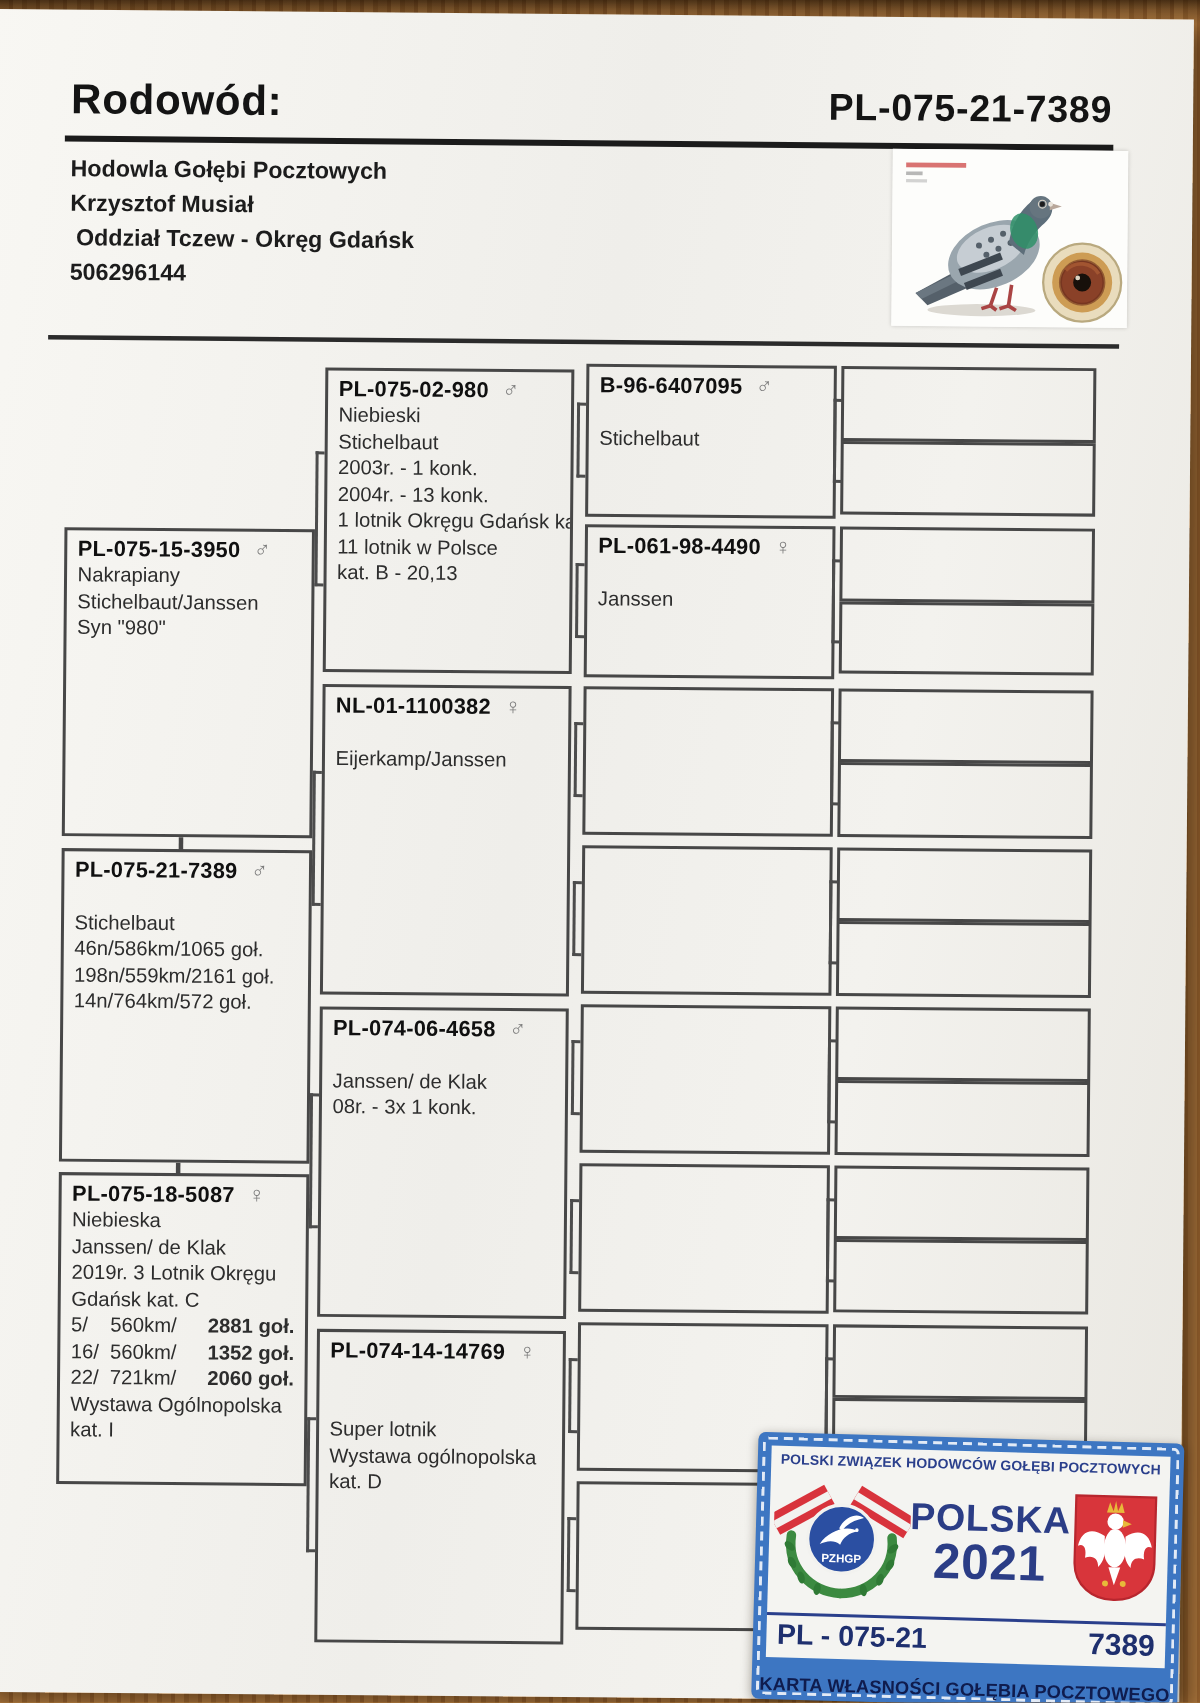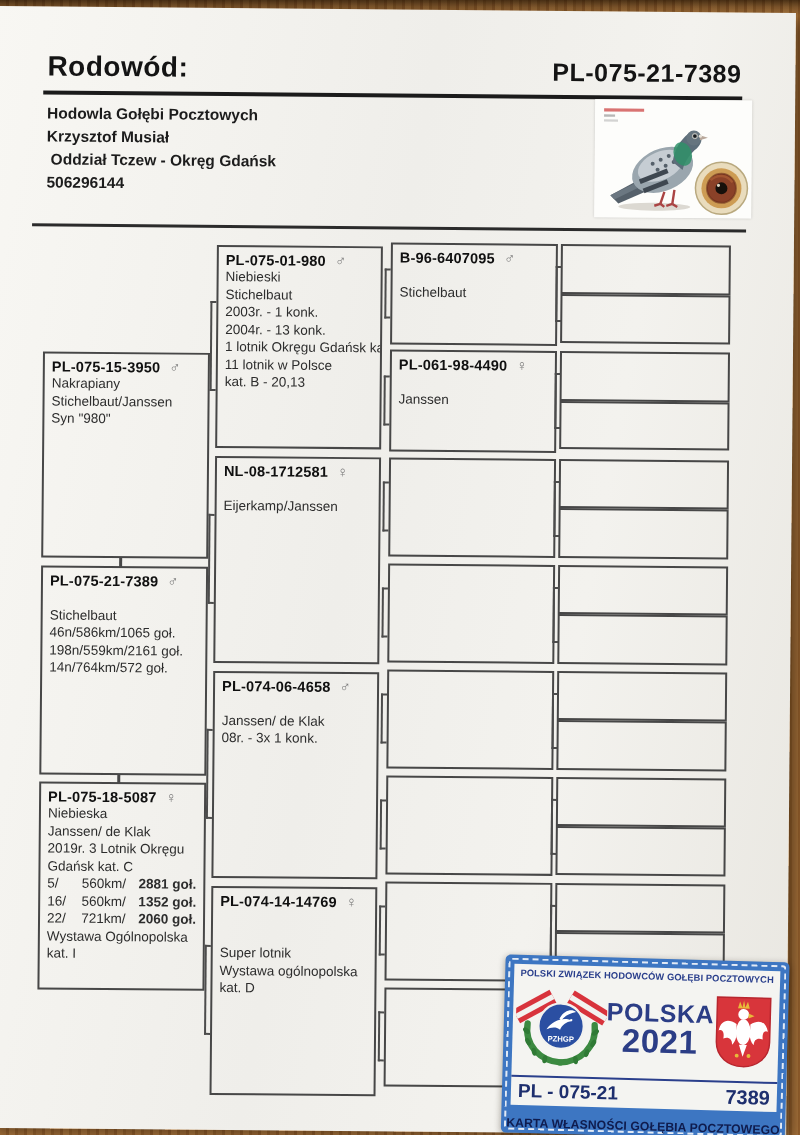--- a/index.html
+++ b/index.html
@@ -28,21 +28,21 @@
   .breeder .indent{padding-left:4px;}
 
   .photo{left:600px;top:88px;width:157px;height:118px;background:#fdfdfb;box-shadow:0 0 3px rgba(0,0,0,.18);}
 
   .pbox{position:absolute;border:2px solid #474747;box-sizing:border-box;padding:4px 7px;overflow:hidden;}
   .ring{font-size:14.5px;font-weight:bold;color:#101010;letter-spacing:.2px;white-space:nowrap;}
   .sex{font-weight:normal;color:#7d7d7d;font-size:15px;margin-left:9px;}
   .ln{font-size:13.5px;line-height:17.5px;color:#2d2d2d;min-height:17.5px;white-space:nowrap;}
   .rrow{display:flex;font-size:13.5px;line-height:17.5px;color:#2d2d2d;}
   .rpos{width:32px;}
-  .rdist{width:74px;text-align:center;}
+  .rdist{width:74px;}
   .rcnt{width:76px;text-align:right;font-weight:bold;}
 
   .tab{position:absolute;width:6px;border:2px solid #4c4c4c;border-right:none;box-sizing:border-box;}
   .stub{position:absolute;width:3px;background:#474747;}
 
   
   .sticker{
     position:absolute;left:518px;top:944px;width:284px;height:178px;
     background:#3d76c2;border-radius:5px;transform:rotate(1.1deg);transform-origin:0 0;
     box-shadow:0 2px 7px rgba(30,20,5,.4);z-index:6;
@@ -168,32 +168,32 @@
       <div class="rrow">
         <span class="rpos">22/</span>
         <span class="rdist">721km/</span>
         <span class="rcnt">2060 goł.</span>
       </div>
       <div class="ln">Wystawa Ogólnopolska</div>
       <div class="ln">kat. I</div>
     </div>
 
     <div class="pbox" style="left:223px;top:237px;width:166px;height:203px;">
-      <div class="ring"><span>PL-075-01-980</span><span class="sex">♂</span></div>
+      <div class="ring"><span>PL-075-02-980</span><span class="sex">♂</span></div>
       <div class="ln">Niebieski</div>
       <div class="ln">Stichelbaut</div>
       <div class="ln">2003r. - 1 konk.</div>
       <div class="ln">2004r. - 13 konk.</div>
       <div class="ln">1 lotnik Okręgu Gdańsk kat.B</div>
       <div class="ln">11 lotnik w Polsce</div>
       <div class="ln">kat. B - 20,13</div>
     </div>
 
     <div class="pbox" style="left:223px;top:448px;width:166px;height:207px;">
-      <div class="ring"><span>NL-08-1712581</span><span class="sex">♀</span></div>
+      <div class="ring"><span>NL-01-1100382</span><span class="sex">♀</span></div>
       <div class="ln"></div>
       <div class="ln">Eijerkamp/Janssen</div>
     </div>
 
     <div class="pbox" style="left:223px;top:663px;width:166px;height:207px;">
       <div class="ring"><span>PL-074-06-4658</span><span class="sex">♂</span></div>
       <div class="ln"></div>
       <div class="ln">Janssen/ de Klak</div>
       <div class="ln">08r. - 3x 1 konk.</div>
     </div>

